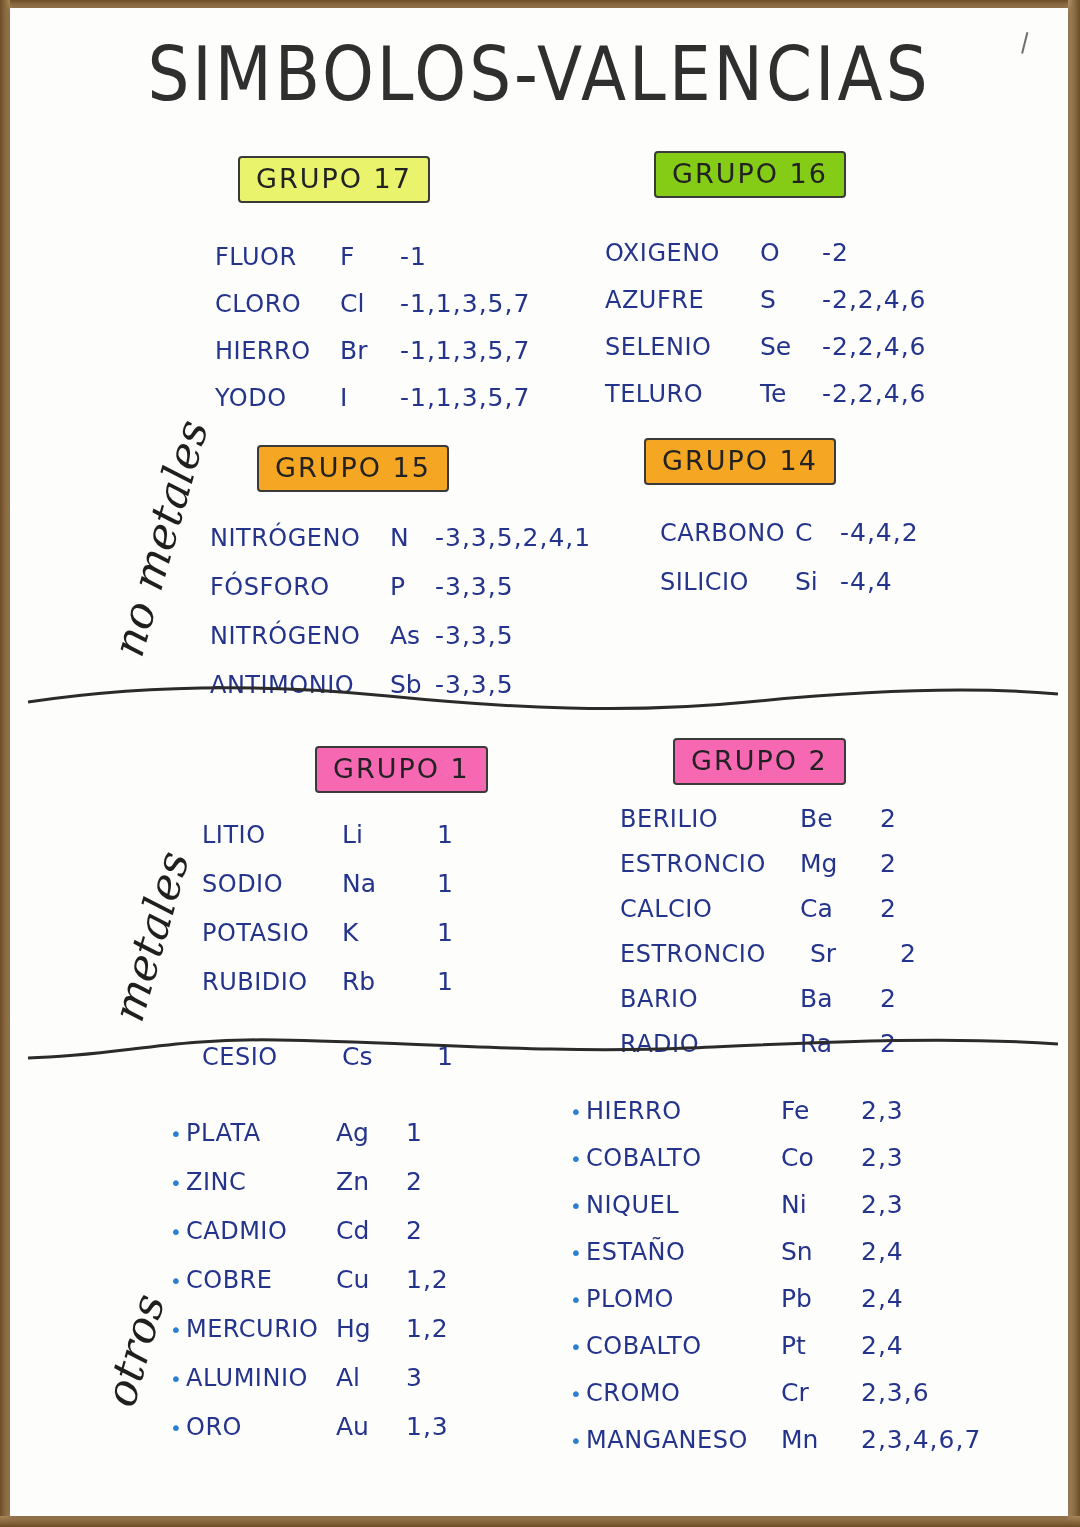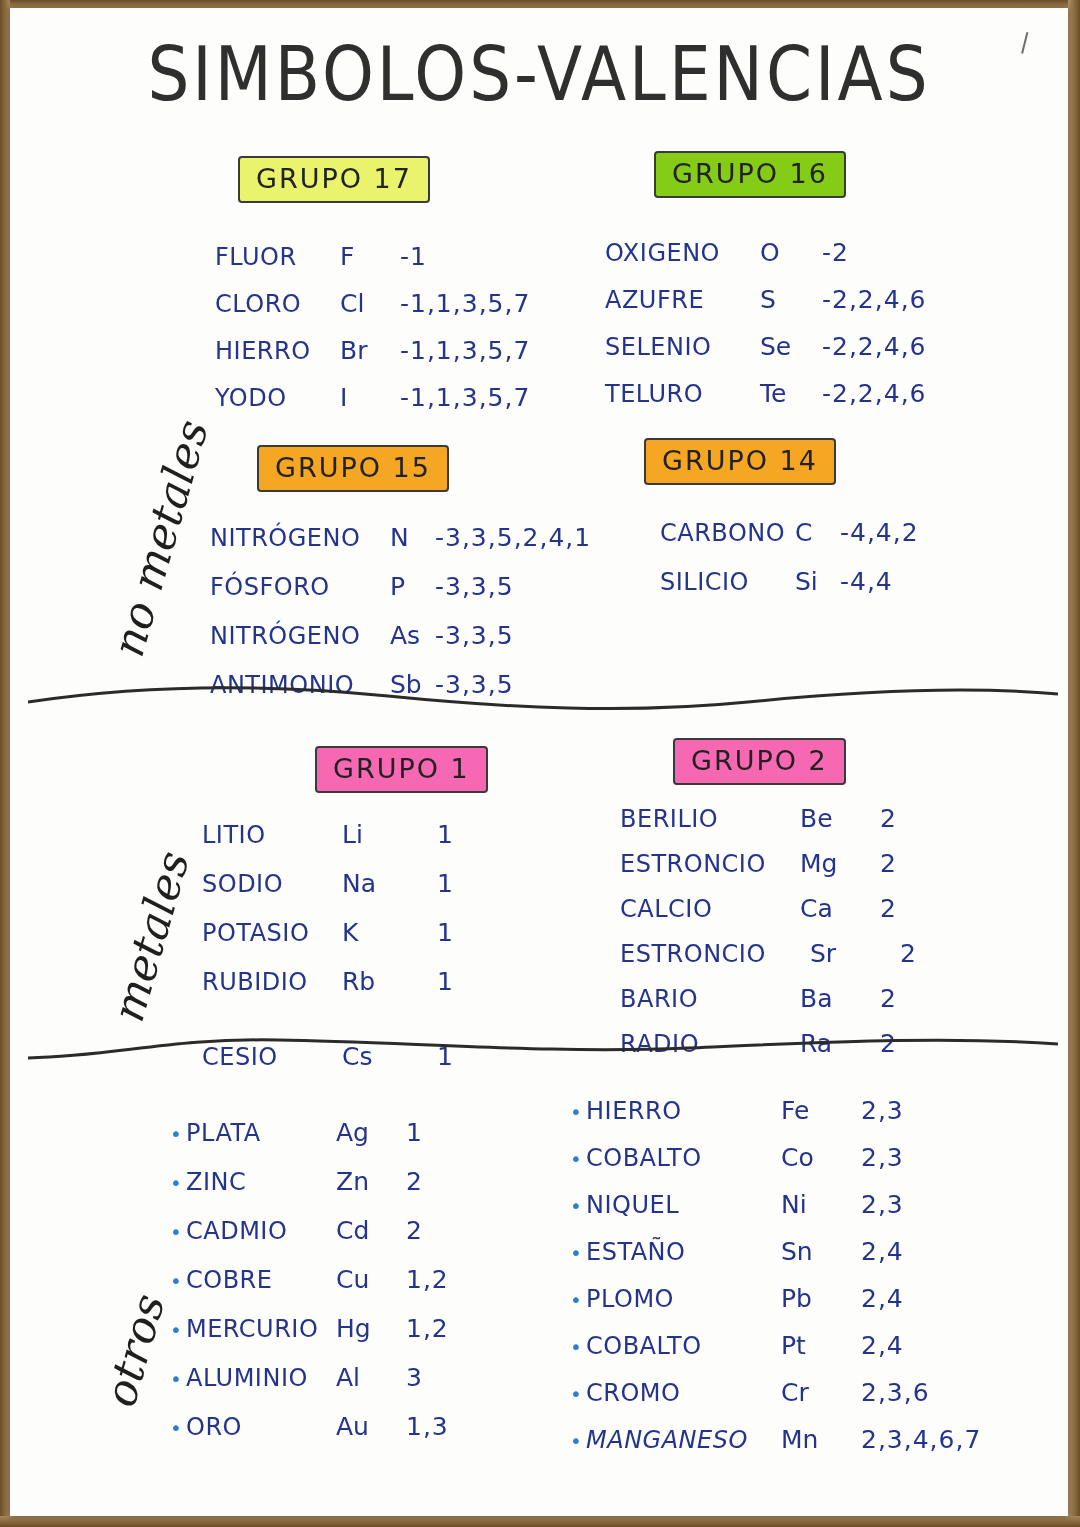--- a/index.html
+++ b/index.html
@@ -396,19 +396,19 @@
         <span class="eval">2,4</span>
       </div>
       <div class="erow" style="margin-bottom: 18px;">
         <span class="bullet" style="width: 16px;">•</span>
         <span class="ename" style="width: 195px; display: inline-block;">CROMO</span>
         <span class="esym" style="width: 80px; display: inline-block;">Cr</span>
         <span class="eval">2,3,6</span>
       </div>
       <div class="erow" style="margin-bottom: 18px;">
         <span class="bullet" style="width: 16px;">•</span>
-        <span class="ename" style="width: 195px; display: inline-block; font-style: italic;">MANGANESO</span>
+        <span class="ename" style="width: 195px; display: inline-block;">MANGANESO</span>
         <span class="esym" style="width: 80px; display: inline-block;">Mn</span>
         <span class="eval">2,3,4,6,7</span>
       </div>
     </div>
 
 </div>
 
 </body></html>

